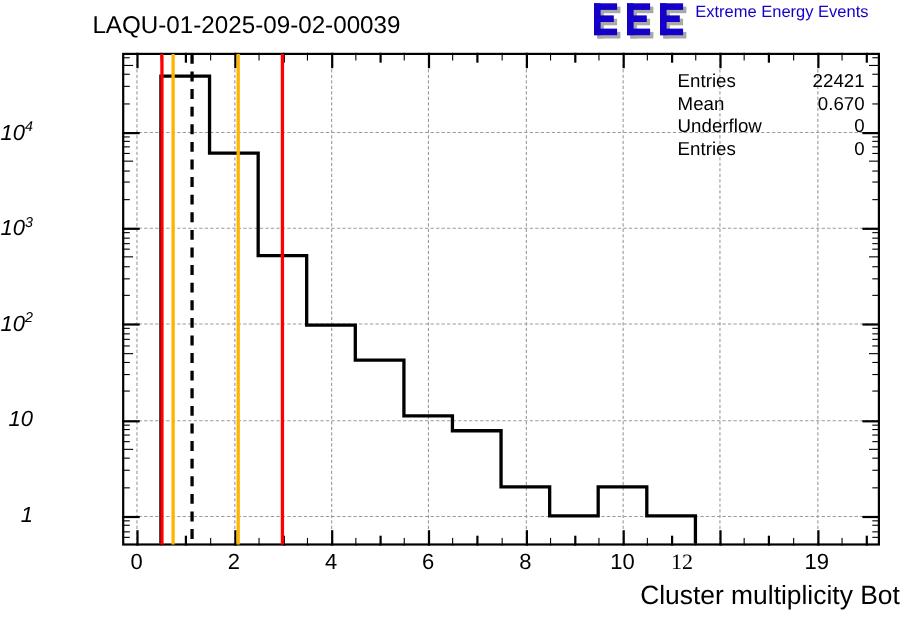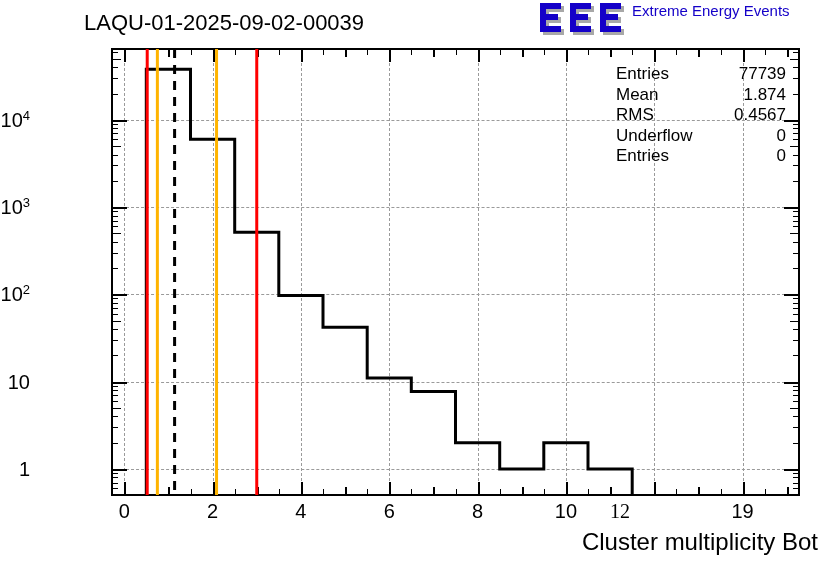--- a/index.html
+++ b/index.html
@@ -38,21 +38,21 @@
   
   .tk{position:absolute;background:#000;}
   .tkx{bottom:0;width:1px;}
   .tkxt{top:0;width:1px;}
   .tky{left:0;height:1px;}
   .tkyr{right:0;height:1px;}
 
   
   .xlab{position:absolute;top:500px;font-size:20px;transform:translateX(-50%);}
   .ylab{position:absolute;right:806px;font-size:20px;white-space:nowrap;
-        transform:translateY(-50%);text-align:right;}
+        transform:translateY(-50%);text-align:right;font-style:italic;}
   .ylab sup{font-size:13px;vertical-align:super;}
 
   #xtitle{position:absolute;right:18px;top:528px;font-size:24px;white-space:nowrap;}
 
   
   #gfx{position:absolute;left:0;top:0;width:836px;height:572px;}
 
   
   #stats{position:absolute;left:612px;top:64px;width:178px;height:130px;
           font-size:17px;color:#000;}
@@ -314,29 +314,25 @@
     <div class="ylab" style="top: 294.4px;">10<sup>2</sup></div>
     <div class="ylab" style="top: 207.1px;">10<sup>3</sup></div>
     <div class="ylab" style="top: 119.8px;">10<sup>4</sup></div>
   </div>
 <div id="xtitle">Cluster multiplicity Bot</div>
 
 <div id="stats">
   <div id="stats-rows">
       <div class="row">
         <span>Entries</span>
-        <span>77739</span>
+        <span>22421</span>
       </div>
       <div class="row">
         <span>Mean</span>
-        <span>1.874</span>
-      </div>
-      <div class="row">
-        <span>RMS</span>
-        <span>0.4567</span>
+        <span>0.670</span>
       </div>
       <div class="row">
         <span>Underflow</span>
         <span>0</span>
       </div>
       <div class="row">
         <span>Entries</span>
         <span>0</span>
       </div>
     </div>

